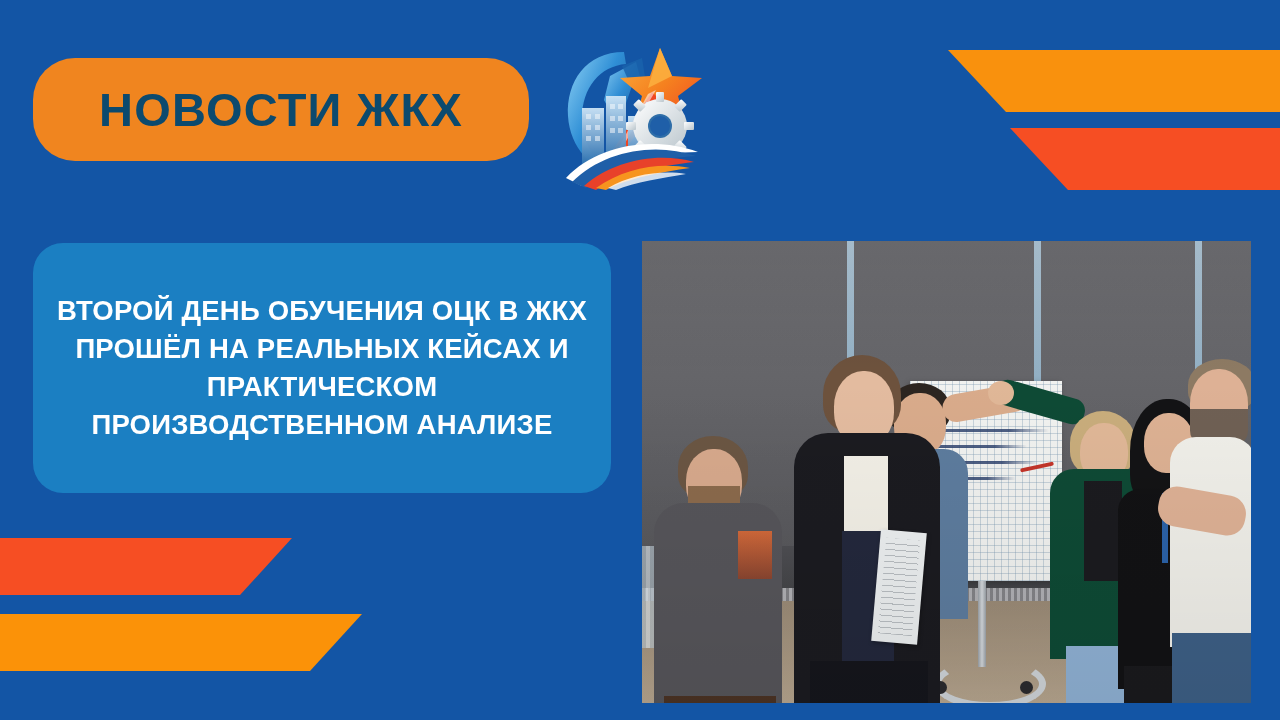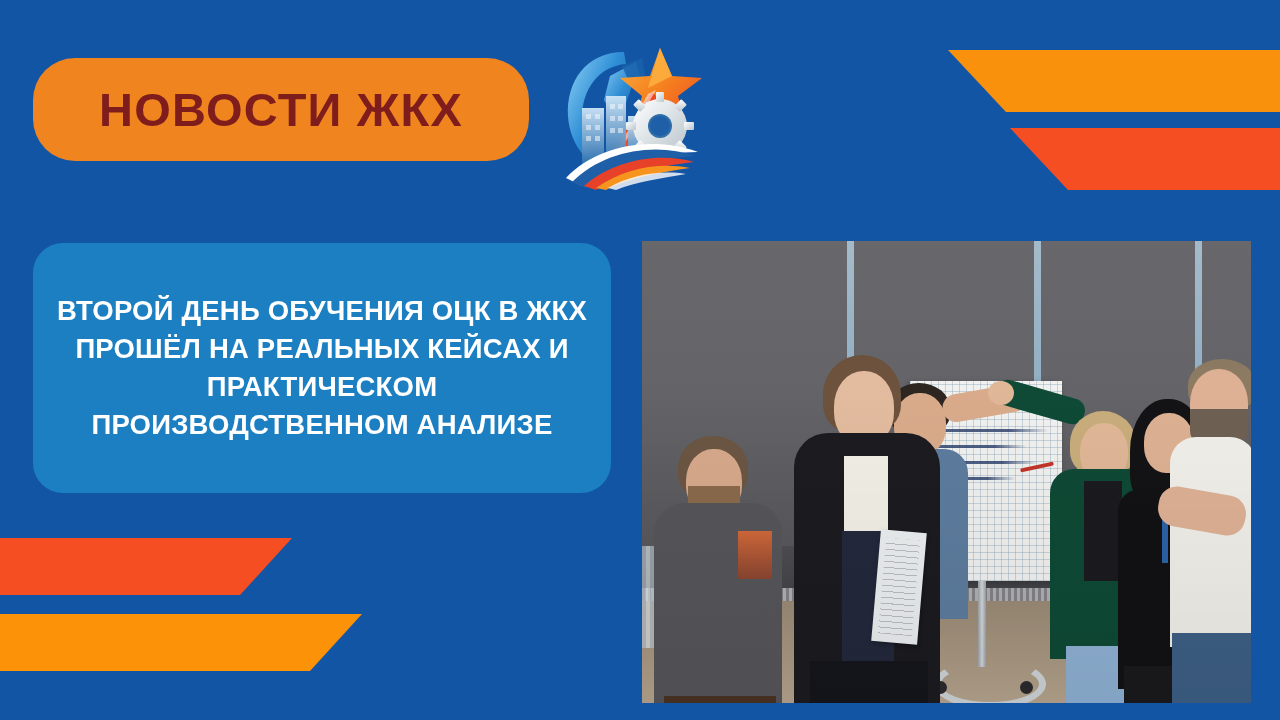--- a/index.html
+++ b/index.html
@@ -59,21 +59,21 @@
     top: 58px;
     width: 496px;
     height: 103px;
     background: #f0851f;
     border-radius: 42px;
     display: flex;
     align-items: center;
     justify-content: center;
   }
   .badge-label {
-    color: #7f1d1d;
+    color: #0c4a6e;
     font-size: 47px;
     font-weight: bold;
     letter-spacing: 1.2px;
     white-space: nowrap;
   }
 
   
   .logo {
     position: absolute;
     left: 552px;

